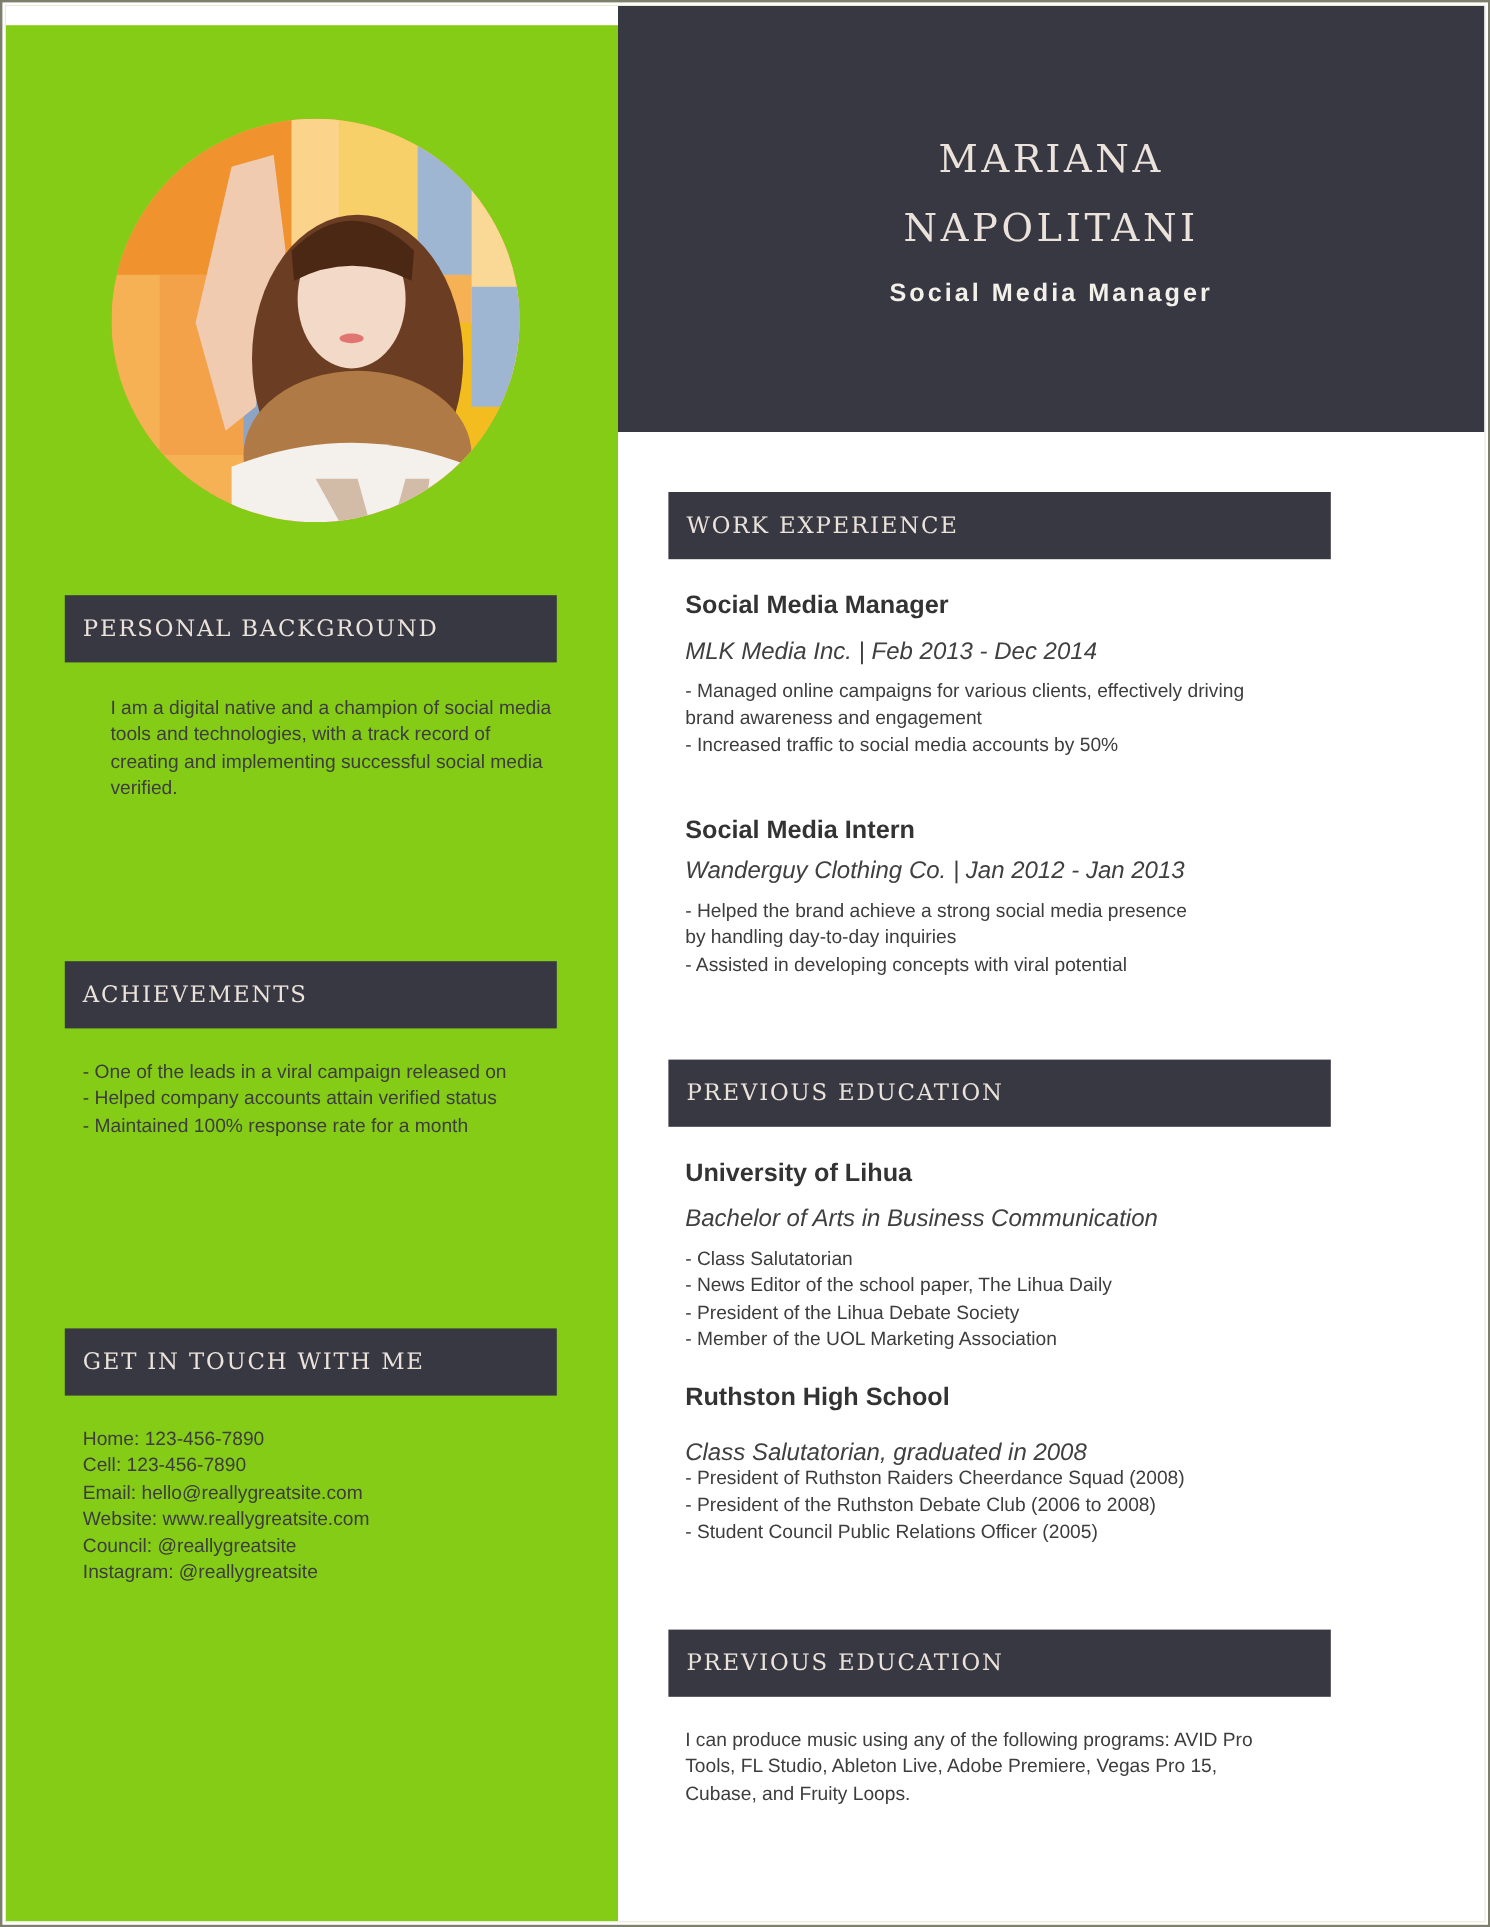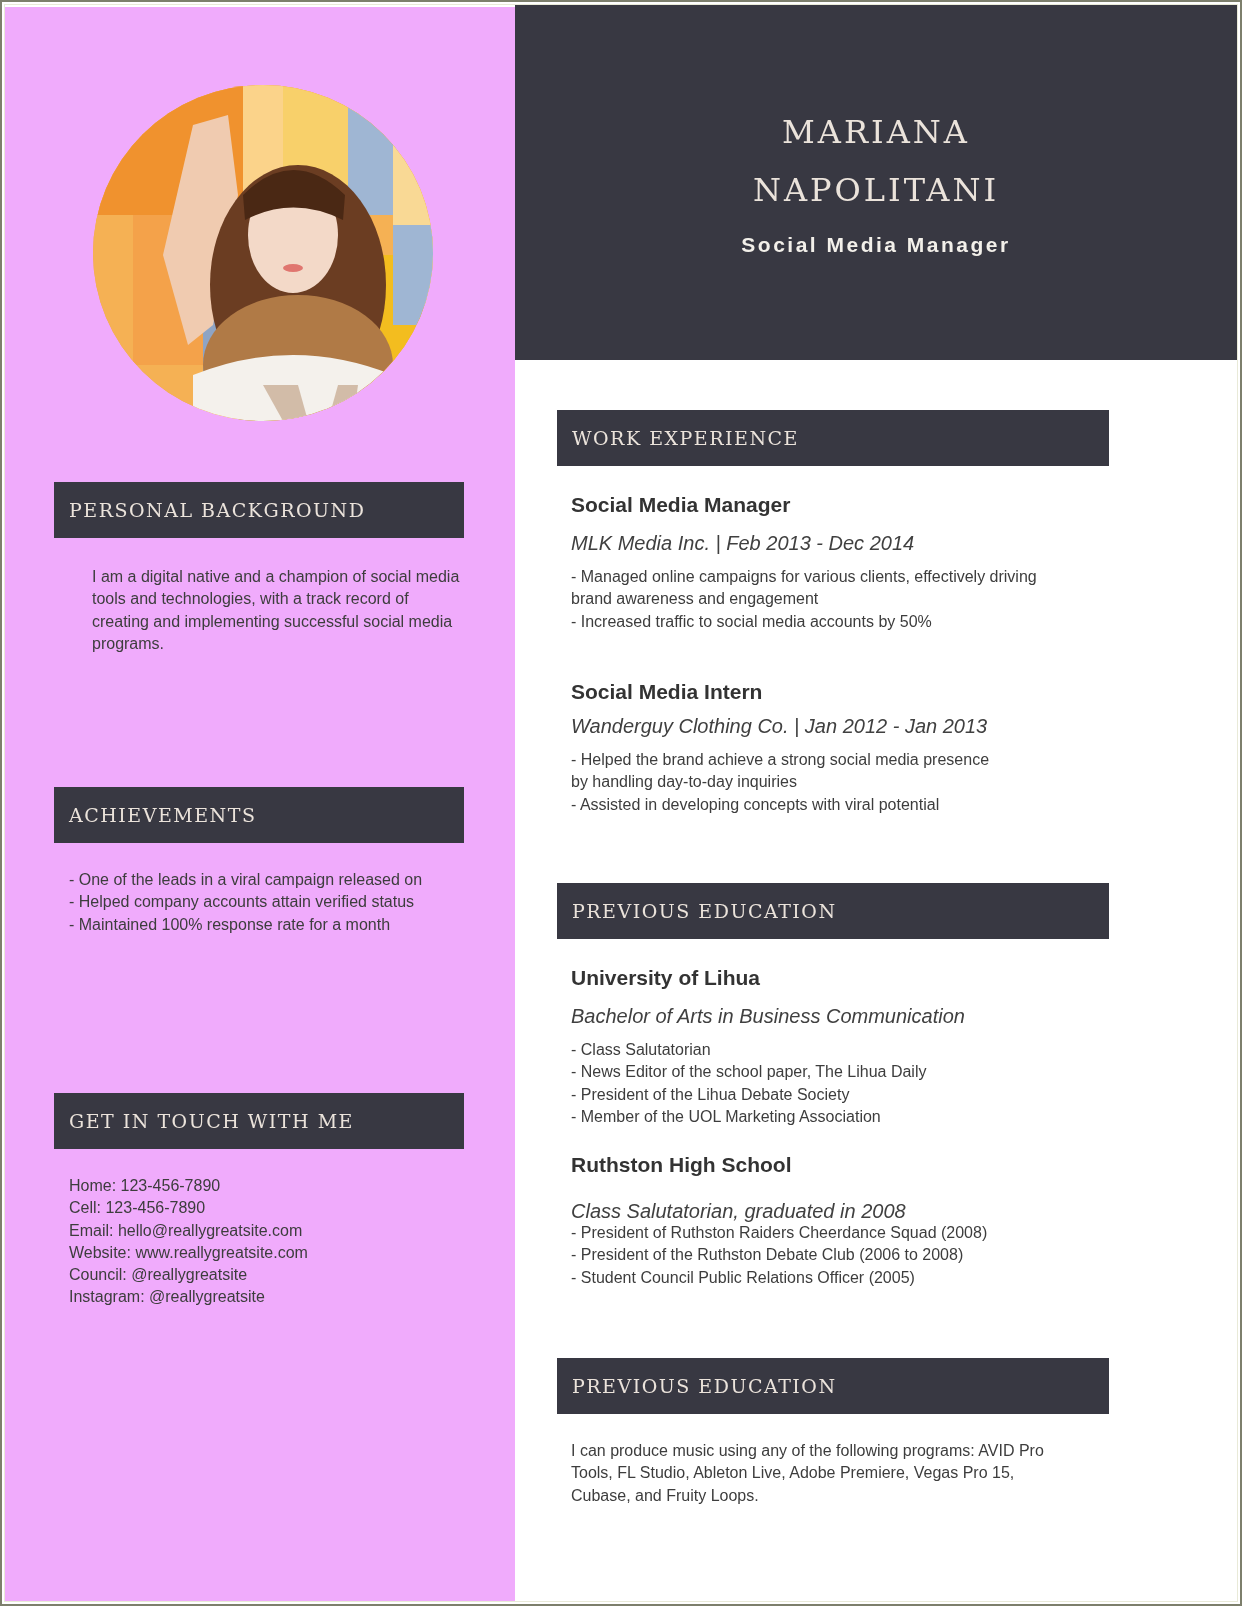--- a/index.html
+++ b/index.html
@@ -11,22 +11,22 @@
       border: 2px solid #7d7f6c;
       background: #ffffff;
     }
     .page-inner {
       position: absolute; left: 2px; top: 2px; right: 2px; bottom: 2px;
       border: 1px solid #e9ead8;
       overflow: hidden;
     }
 
     .left-col {
-      position: absolute; left: 0; top: 2px; width: 510px; bottom: 0;
-      background: #f0abfc;
+      position: absolute; left: 0; top: 16px; width: 510px; bottom: 0;
+      background: #84cc16;
     }
     .right-col {
       position: absolute; left: 510px; top: 0; right: 0; bottom: 0;
       background: #ffffff;
     }
     .header-block {
       position: absolute; left: 0; top: 0; right: 0; height: 355px;
       background: #383842;
       text-align: center;
     }
@@ -118,21 +118,21 @@
           <path d="M245 300 L235 336 L260 336 L265 300 Z" fill="#d2bca8"></path>
           <ellipse cx="200" cy="183" rx="10" ry="4" fill="#e0766f"></ellipse>
         </svg>
       </div>
 
       <div class="section-bar" style="top:475px;">PERSONAL BACKGROUND</div>
       <div class="body-text" style="top:559px;margin-left:23px;">
         <span class="line">I am a digital native and a champion of social media</span>
         <span class="line">tools and technologies, with a track record of</span>
         <span class="line">creating and implementing successful social media</span>
-        <span class="line">programs.</span>
+        <span class="line">verified.</span>
       </div>
 
       <div class="section-bar" style="top:780px;">ACHIEVEMENTS</div>
       <div class="body-text" style="top:862px;">
         <span class="line">- One of the leads in a viral campaign released on</span>
         <span class="line">- Helped company accounts attain verified status</span>
         <span class="line">- Maintained 100% response rate for a month</span>
       </div>
 
       <div class="section-bar" style="top:1086px;">GET IN TOUCH WITH ME</div>

